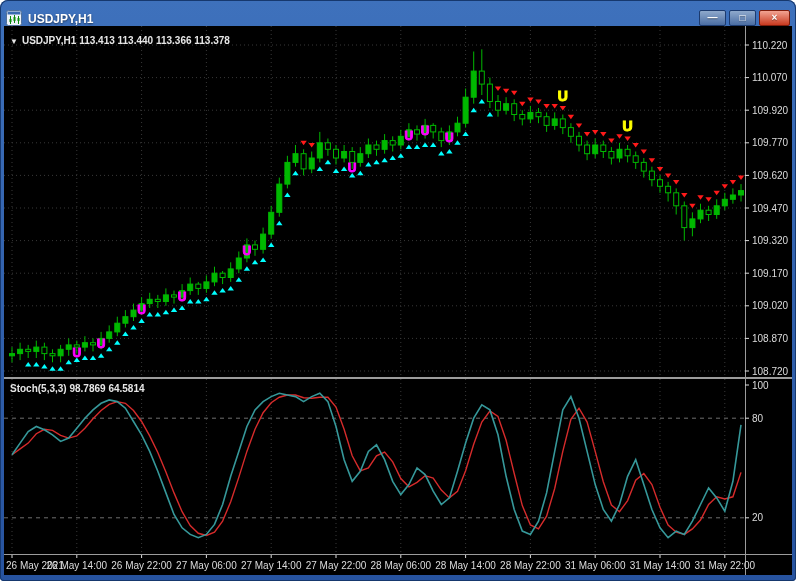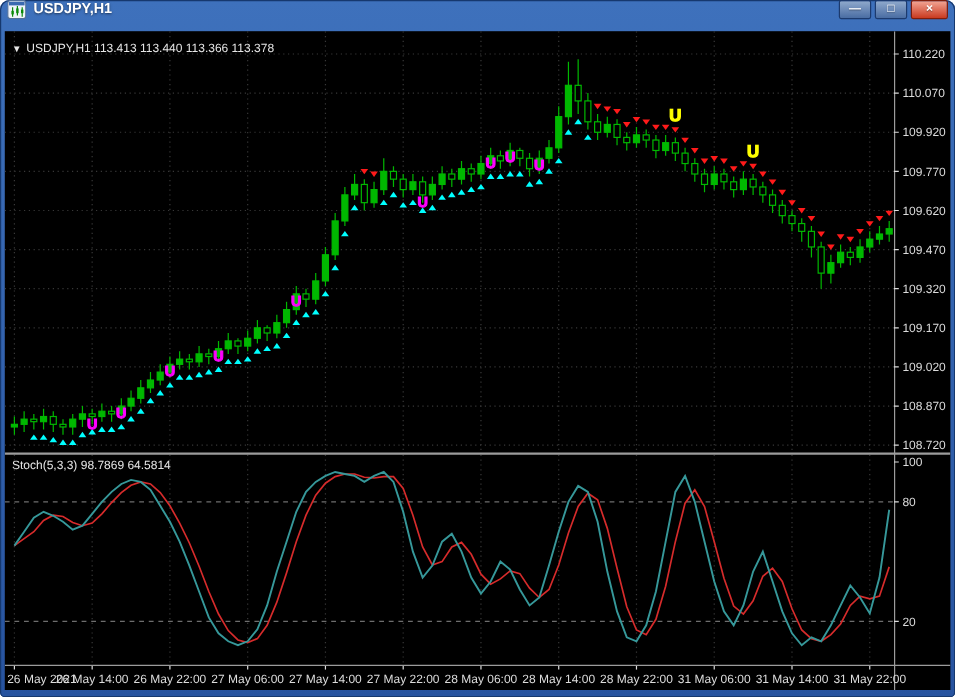--- a/index.html
+++ b/index.html
@@ -5,21 +5,21 @@
   * { margin:0; padding:0; box-sizing:border-box; }
   body { background:#ffffff; font-family:"Liberation Sans", sans-serif; }
   .window {
     position:relative; width:796px; height:581px;
     background:linear-gradient(#3e71bc,#27539f);
     border-radius:8px 8px 4px 4px;
     box-shadow: inset 0 0 0 1px #16386e;
     overflow:hidden;
   }
   .titlebar {
-    height:26px; display:flex; align-items:flex-start; padding:0 6px; gap:6px;border-radius:11px;
+    height:26px; display:flex; align-items:flex-end; padding:0 6px; gap:6px;border-radius:11px;
   }
   .title-text {
     color:#ffffff; font-weight:bold; font-size:12px; flex:1;
     text-shadow:0 1px 2px rgba(0,0,0,.55);
     white-space:nowrap; overflow:hidden;
   }
   .win-buttons { display:flex; gap:3px; margin-left:auto; }
   .win-btn {
     width:27px; height:16px; border:1px solid #1c3a6e; border-radius:2px;
     display:flex; align-items:center; justify-content:center;
@@ -31,21 +31,21 @@
     width:31px;
     background:linear-gradient(#f2a493,#c93a20);
     border-color:#7e1d0c;
   }
   .content {
     position:absolute; left:4px; top:26px; width:788px; height:549px;
     background:#000;
   }
   .overlay-label {
     position:absolute; color:#e6e6e6; font-size:10px; line-height:12px;
-    white-space:nowrap; pointer-events:none;
+    white-space:nowrap; pointer-events:none;font-weight:bold;
   }
   .overlay-label .dd { font-size:8px; color:#e6e6e6; margin-right:4px; pointer-events:auto; }
   #info-label { left:6px; top:9px; }
   #stoch-label { left:6px; top:357px; }
   svg text { font-family:"Liberation Sans", sans-serif; }
 </style>
 </head>
 <body>
 
 <div class="window">

